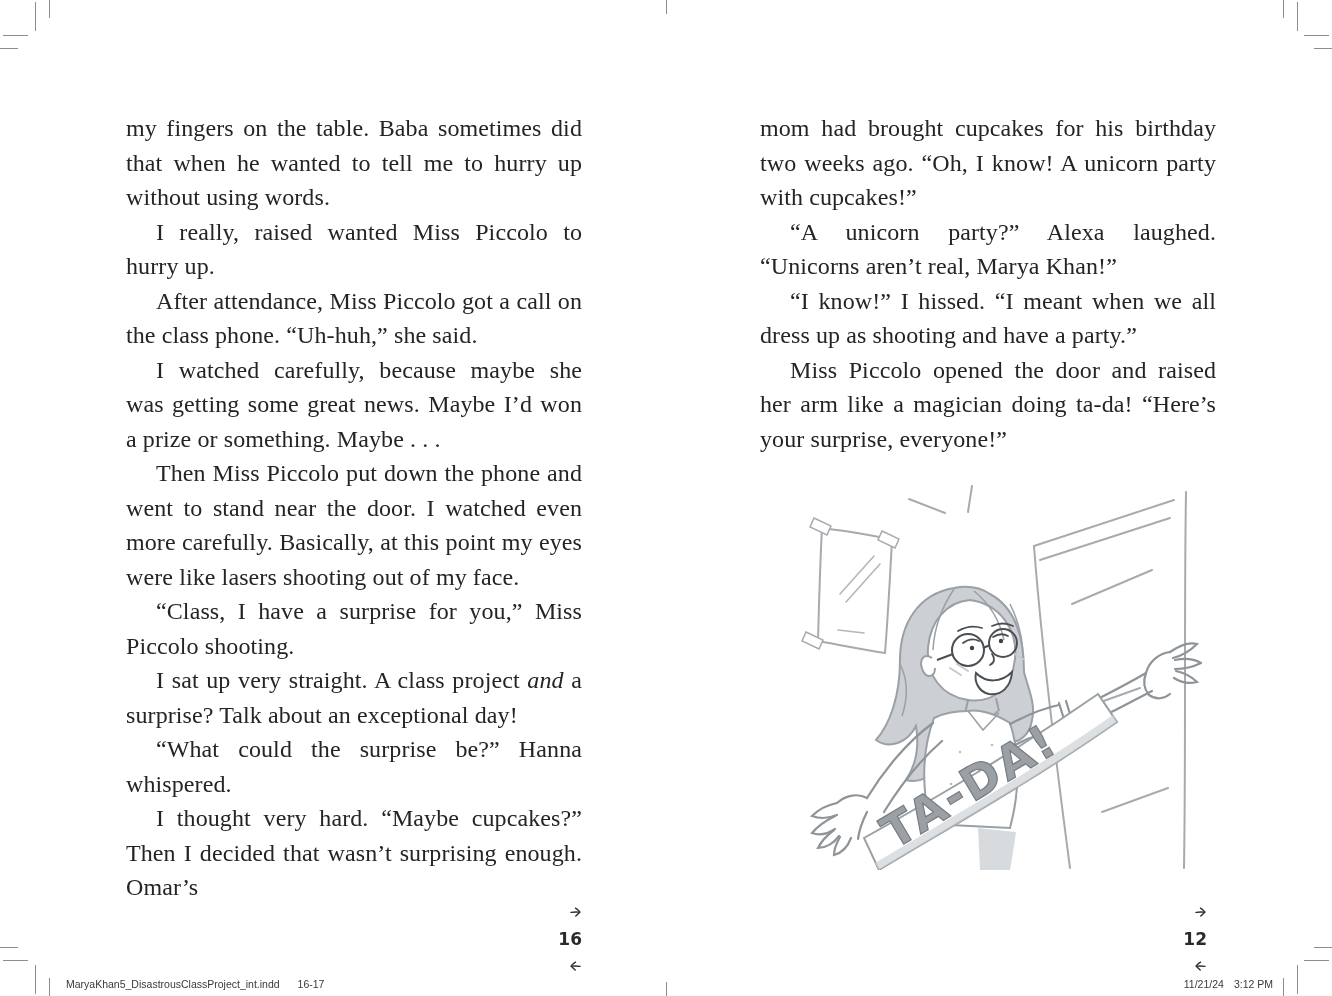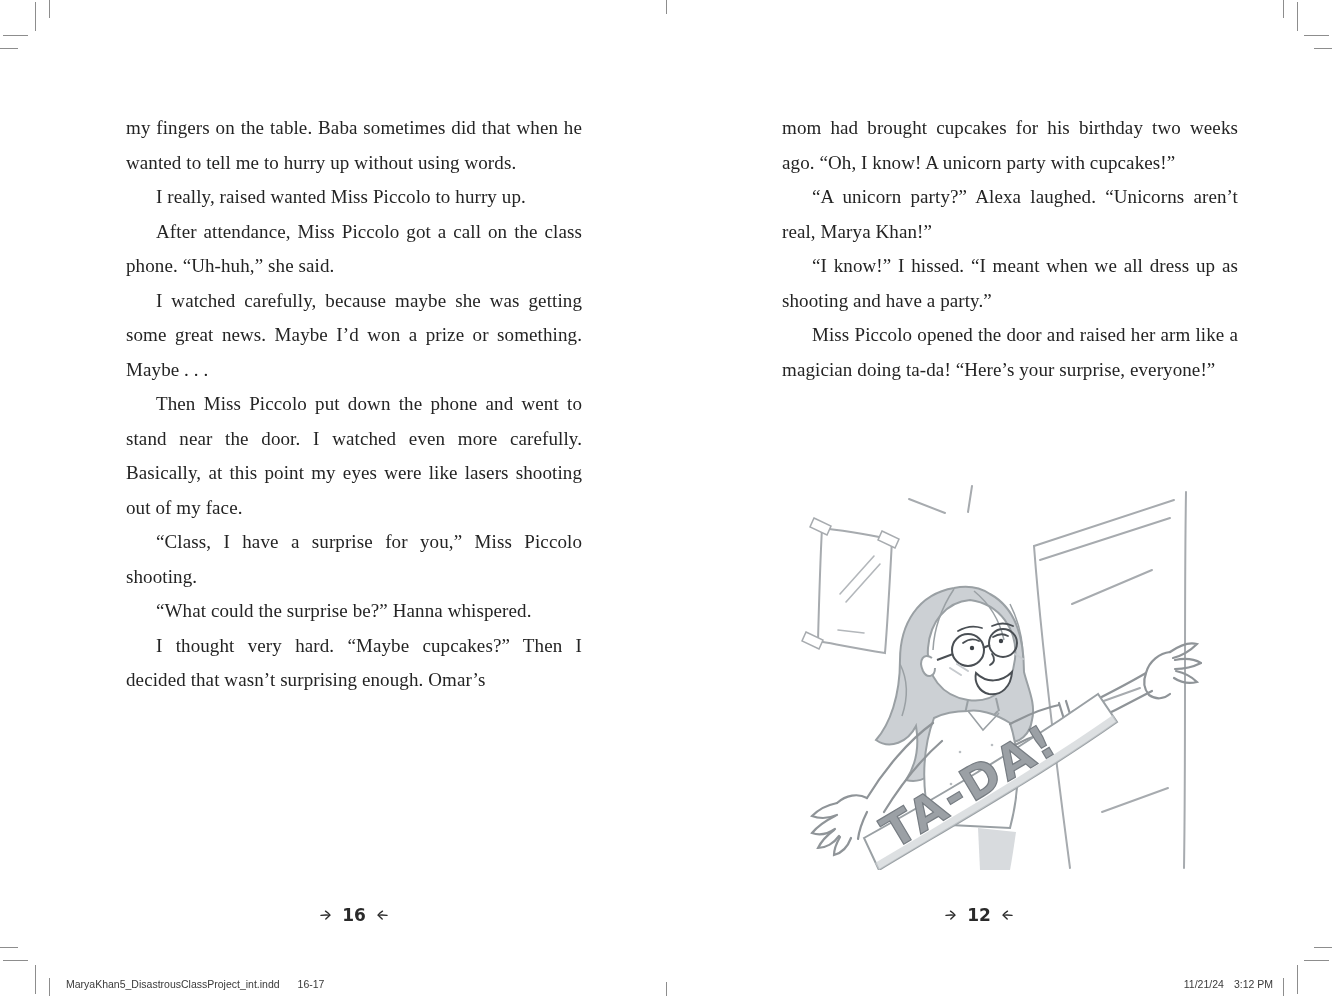--- a/index.html
+++ b/index.html
@@ -6,34 +6,34 @@
   html,body{margin:0;padding:0;}
   body{
     width:1332px;height:996px;position:relative;overflow:hidden;
     background:#ffffff;font-family:"Liberation Serif",serif;
   }
   
   .crop{position:absolute;background:#8d8d8d;}
   
   .text-col{
     position:absolute;top:111px;width:456px;
-    color:#242424;font-size:19px;line-height:34.5px;
+    color:#242424;font-size:24px;line-height:34.5px;
     text-align:justify;letter-spacing:0.1px;
   }
   .text-col p{margin:0;}
   .text-col p.indent{text-indent:30px;}
   .italic{font-style:italic;}
   .col-left{left:126px;}
-  .col-right{left:782px;}
+  .col-right{left:760px;}
   
   .folio{
     position:absolute;top:905px;width:456px;
-    display:flex;justify-content:center;align-items:center;gap:10px;
+    display:flex;justify-content:center;align-items:flex-end;gap:10px;
     color:#2a2a2a;font-family:"DejaVu Sans",sans-serif;
-    font-weight:bold;font-size:17px;
+    font-weight:bold;font-size:17px;flex-direction:column;
   }
   .folio-left{left:126px;}
   .folio-right{left:751px;}
   .folio svg{display:block;}
   
   .slug{
     position:absolute;top:978px;
     font-family:"Liberation Sans",sans-serif;font-size:10.5px;color:#3a3a3a;
     white-space:nowrap;
   }
@@ -72,20 +72,21 @@
   <i class="crop" style="left:666px;top:982px;width:1px;height:14px"></i>
 </div>
 
 <div class="text-col col-left">
     <p><span>my fingers on the table. Baba sometimes did that when he wanted to tell me to hurry up without using words.</span></p>
     <p class="indent"><span>I really, raised wanted Miss Piccolo to hurry up.</span></p>
     <p class="indent"><span>After attendance, Miss Piccolo got a call on the class phone. “Uh-huh,” she said.</span></p>
     <p class="indent"><span>I watched carefully, because maybe she was getting some great news. Maybe I’d won a prize or something. Maybe . . .</span></p>
     <p class="indent"><span>Then Miss Piccolo put down the phone and went to stand near the door. I watched even more carefully. Basically, at this point my eyes were like lasers shooting out of my face.</span></p>
     <p class="indent"><span>“Class, I have a surprise for you,” Miss Piccolo shooting.</span></p>
+    <p class="indent"><span>I sat up very straight. A class project </span><span class="italic">and</span><span> a surprise? Talk about an exceptional day!</span></p>
     <p class="indent"><span>“What could the surprise be?” Hanna whispered.</span></p>
     <p class="indent"><span>I thought very hard. “Maybe cupcakes?” Then I decided that wasn’t surprising enough. Omar’s</span></p>
   </div>
 
 <div class="folio folio-left">
   <svg width="13" height="14" viewBox="0 0 13 14">
     <g stroke="#2a2a2a" stroke-width="1.4" fill="none" stroke-linecap="round">
       <path d="M2 7.4 Q6 6.8 9.5 7.1"></path>
         <path d="M6.5 3.2 Q9.3 5 11 7.1 Q9 9 6.8 11"></path>
     </g>

